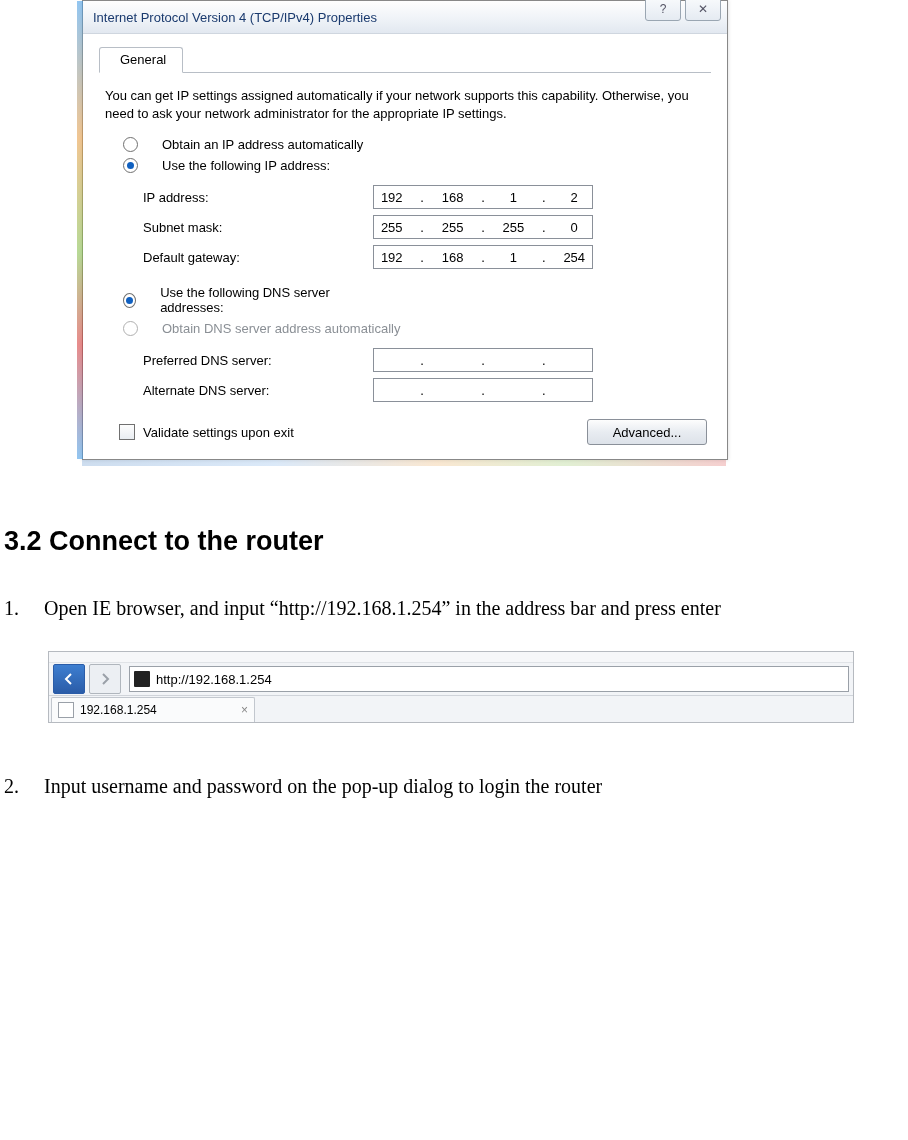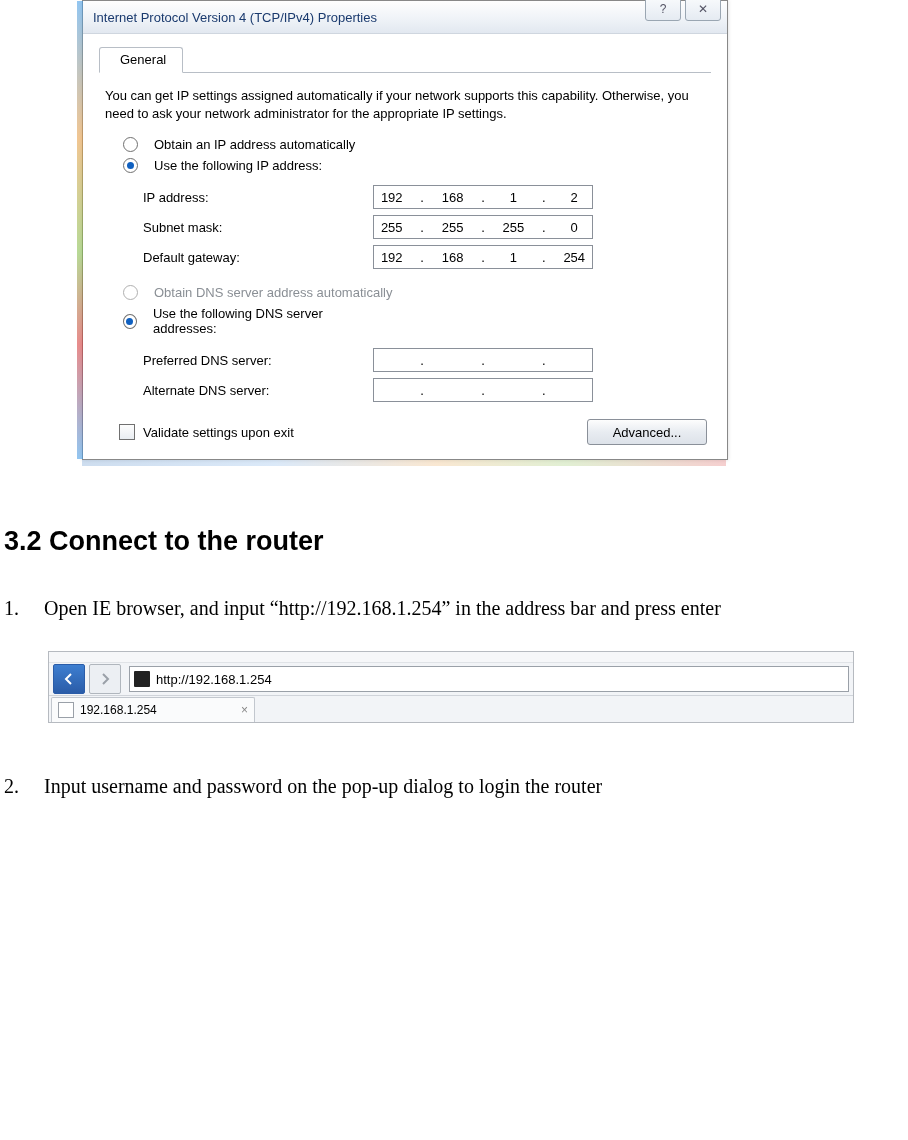--- a/index.html
+++ b/index.html
@@ -81,21 +81,21 @@
   .desc-text {
     padding: 4px 6px 12px 6px;
     line-height: 1.35;
   }
   .group {
     margin: 0 4px 10px 4px;
   }
   .radio-row {
     display: flex;
     align-items: center;
-    gap: 16px;
+    gap: 24px;
     padding: 3px 0 3px 20px;
   }
   .radio {
     width: 13px; height: 13px;
     border: 1px solid #707070;
     border-radius: 50%;
     display: inline-flex;
     align-items: center;
     justify-content: center;
     background: #fff;
@@ -366,30 +366,30 @@
                 <span class="dot">.</span>
               <span class="oct">1</span>
                 <span class="dot">.</span>
               <span class="oct">254</span>
             </div>
           </div>
         </div>
       </div>
 
       <div class="group">
-        <div class="radio-row">
-          <span class="radio disabled"></span>
-          <span class="radio-label disabled">Obtain DNS server address automatically</span>
-        </div>
         <div class="radio-row" style="position:relative">
           <span class="radio">
               <span class="dot"></span>
             </span>
           <span class="radio-label">Use the following DNS server addresses:</span>
           <div class="fieldset-line" style="margin-left:320px"></div>
+        </div>
+        <div class="radio-row">
+          <span class="radio disabled"></span>
+          <span class="radio-label disabled">Obtain DNS server address automatically</span>
         </div>
 
         <div class="form-grid">
           <div class="form-row">
             <span class="field-label">Preferred DNS server:</span>
             <div class="ip-input">
               <span class="oct"></span>
                 <span class="dot">.</span>
               <span class="oct"></span>
                 <span class="dot">.</span>

